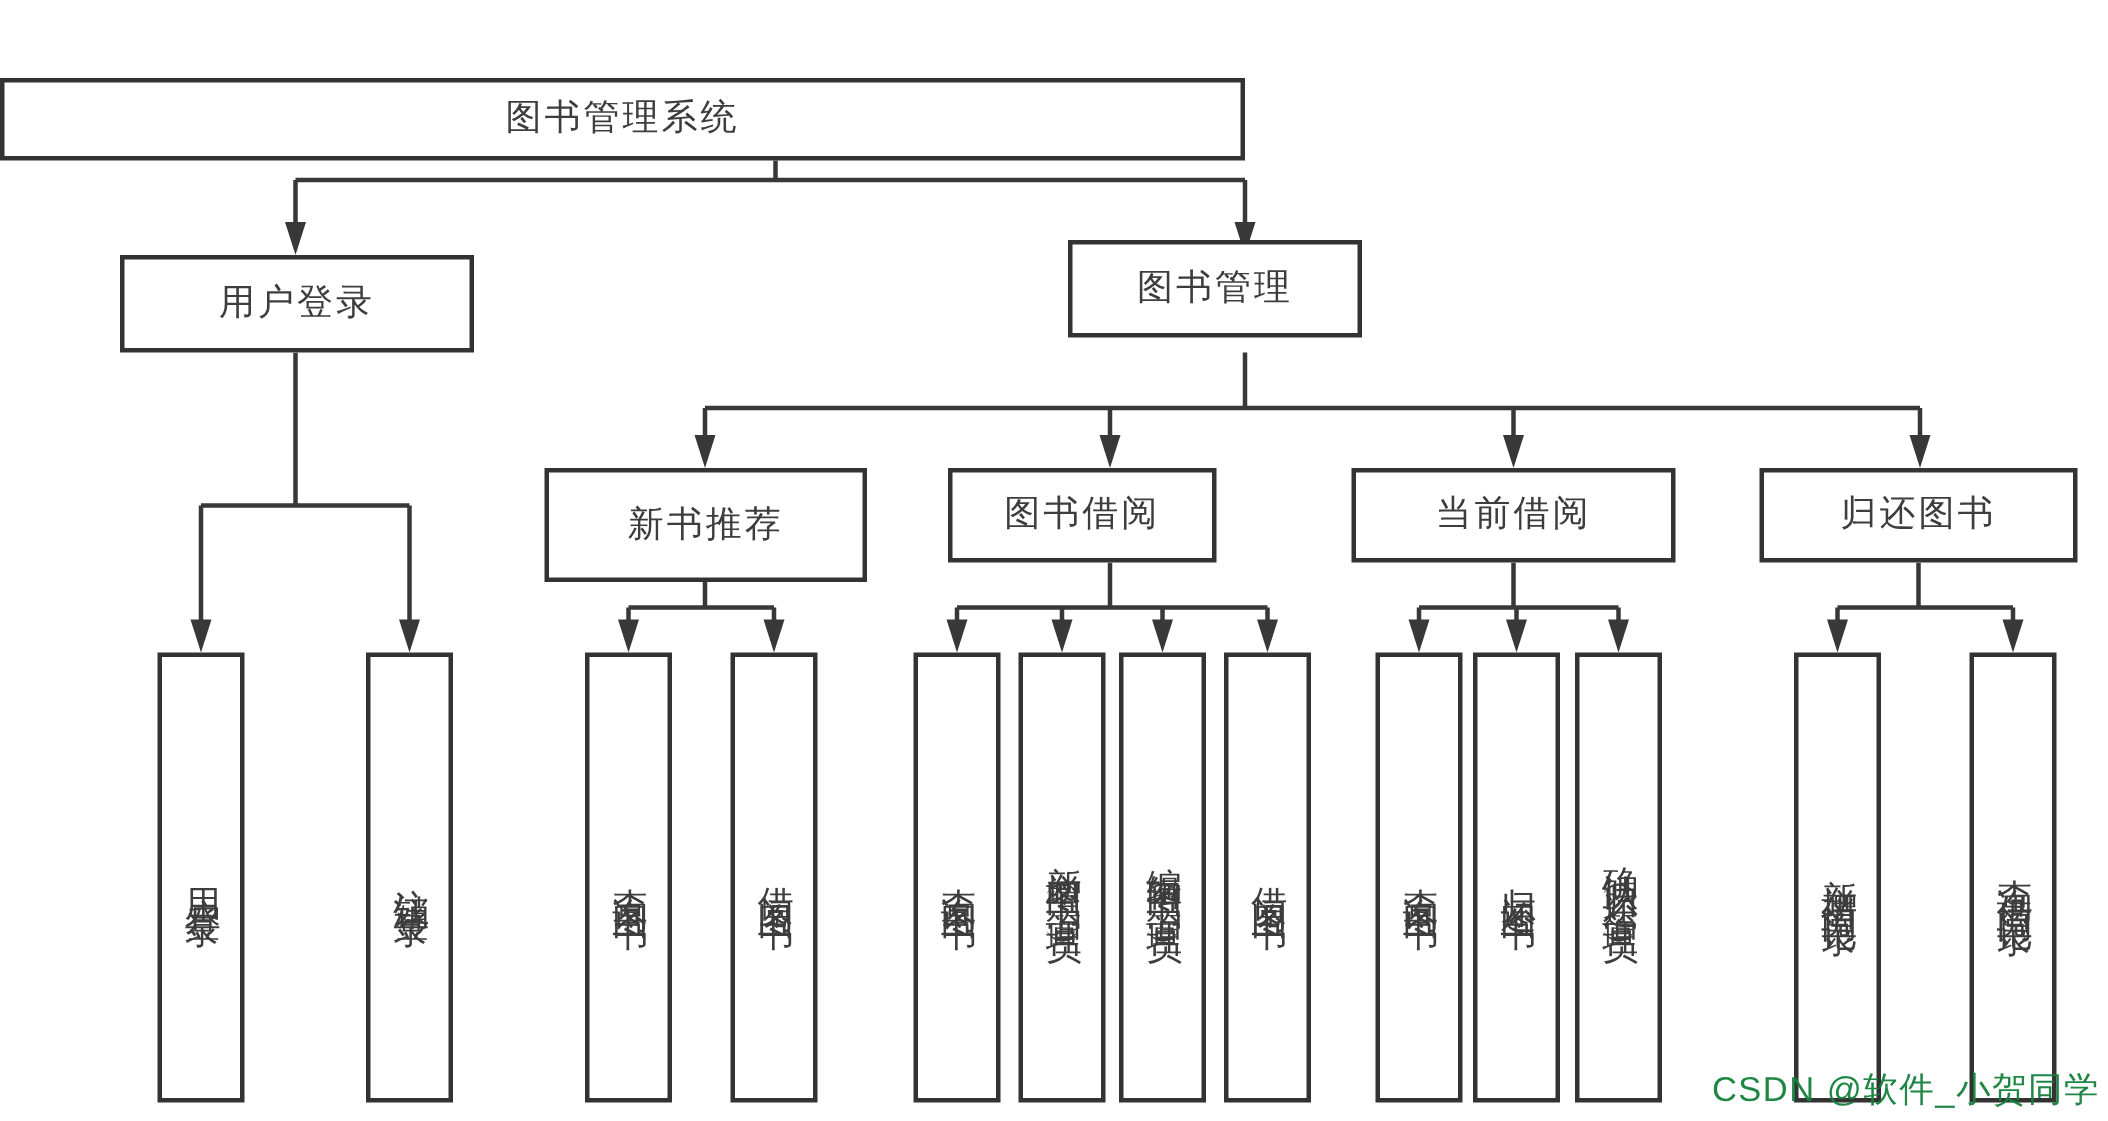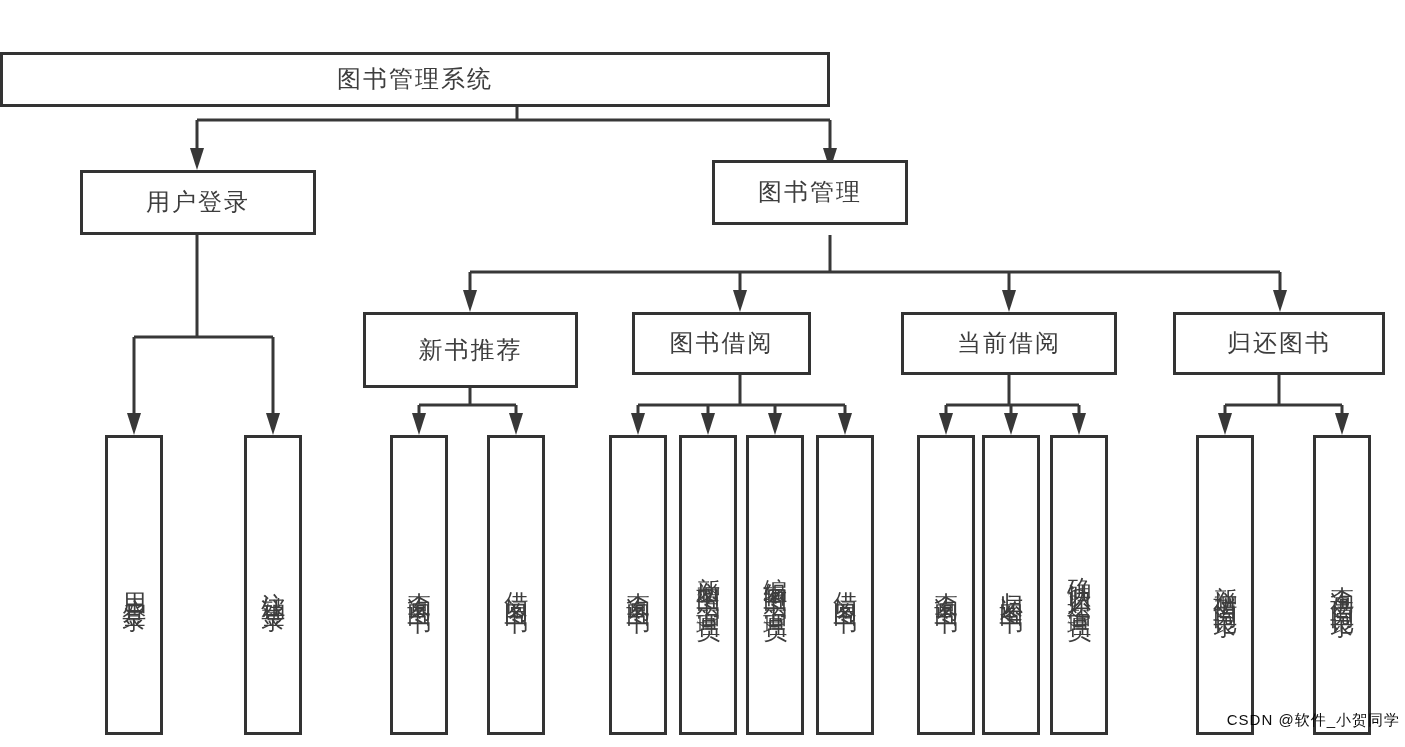--- a/index.html
+++ b/index.html
@@ -60,22 +60,22 @@
   .lf8  { left: 816px; }
   .lf9  { left: 917px; }
   .lf10 { left: 982px; }
   .lf11 { left: 1050px; }
   .lf12 { left: 1196px; }
   .lf13 { left: 1313px; }
   .watermark {
     position: absolute;
     right: 5px;
     top: 711px;
-    font-size: 15px;
-    color: #000000;
+    font-size: 23px;
+    color: #15803d;
     letter-spacing: 1px;
     z-index: 5;
     opacity: 0.95;
     margin-left: 12px;
   }
 </style>
 </head>
 <body>
 
 <div class="canvas">

